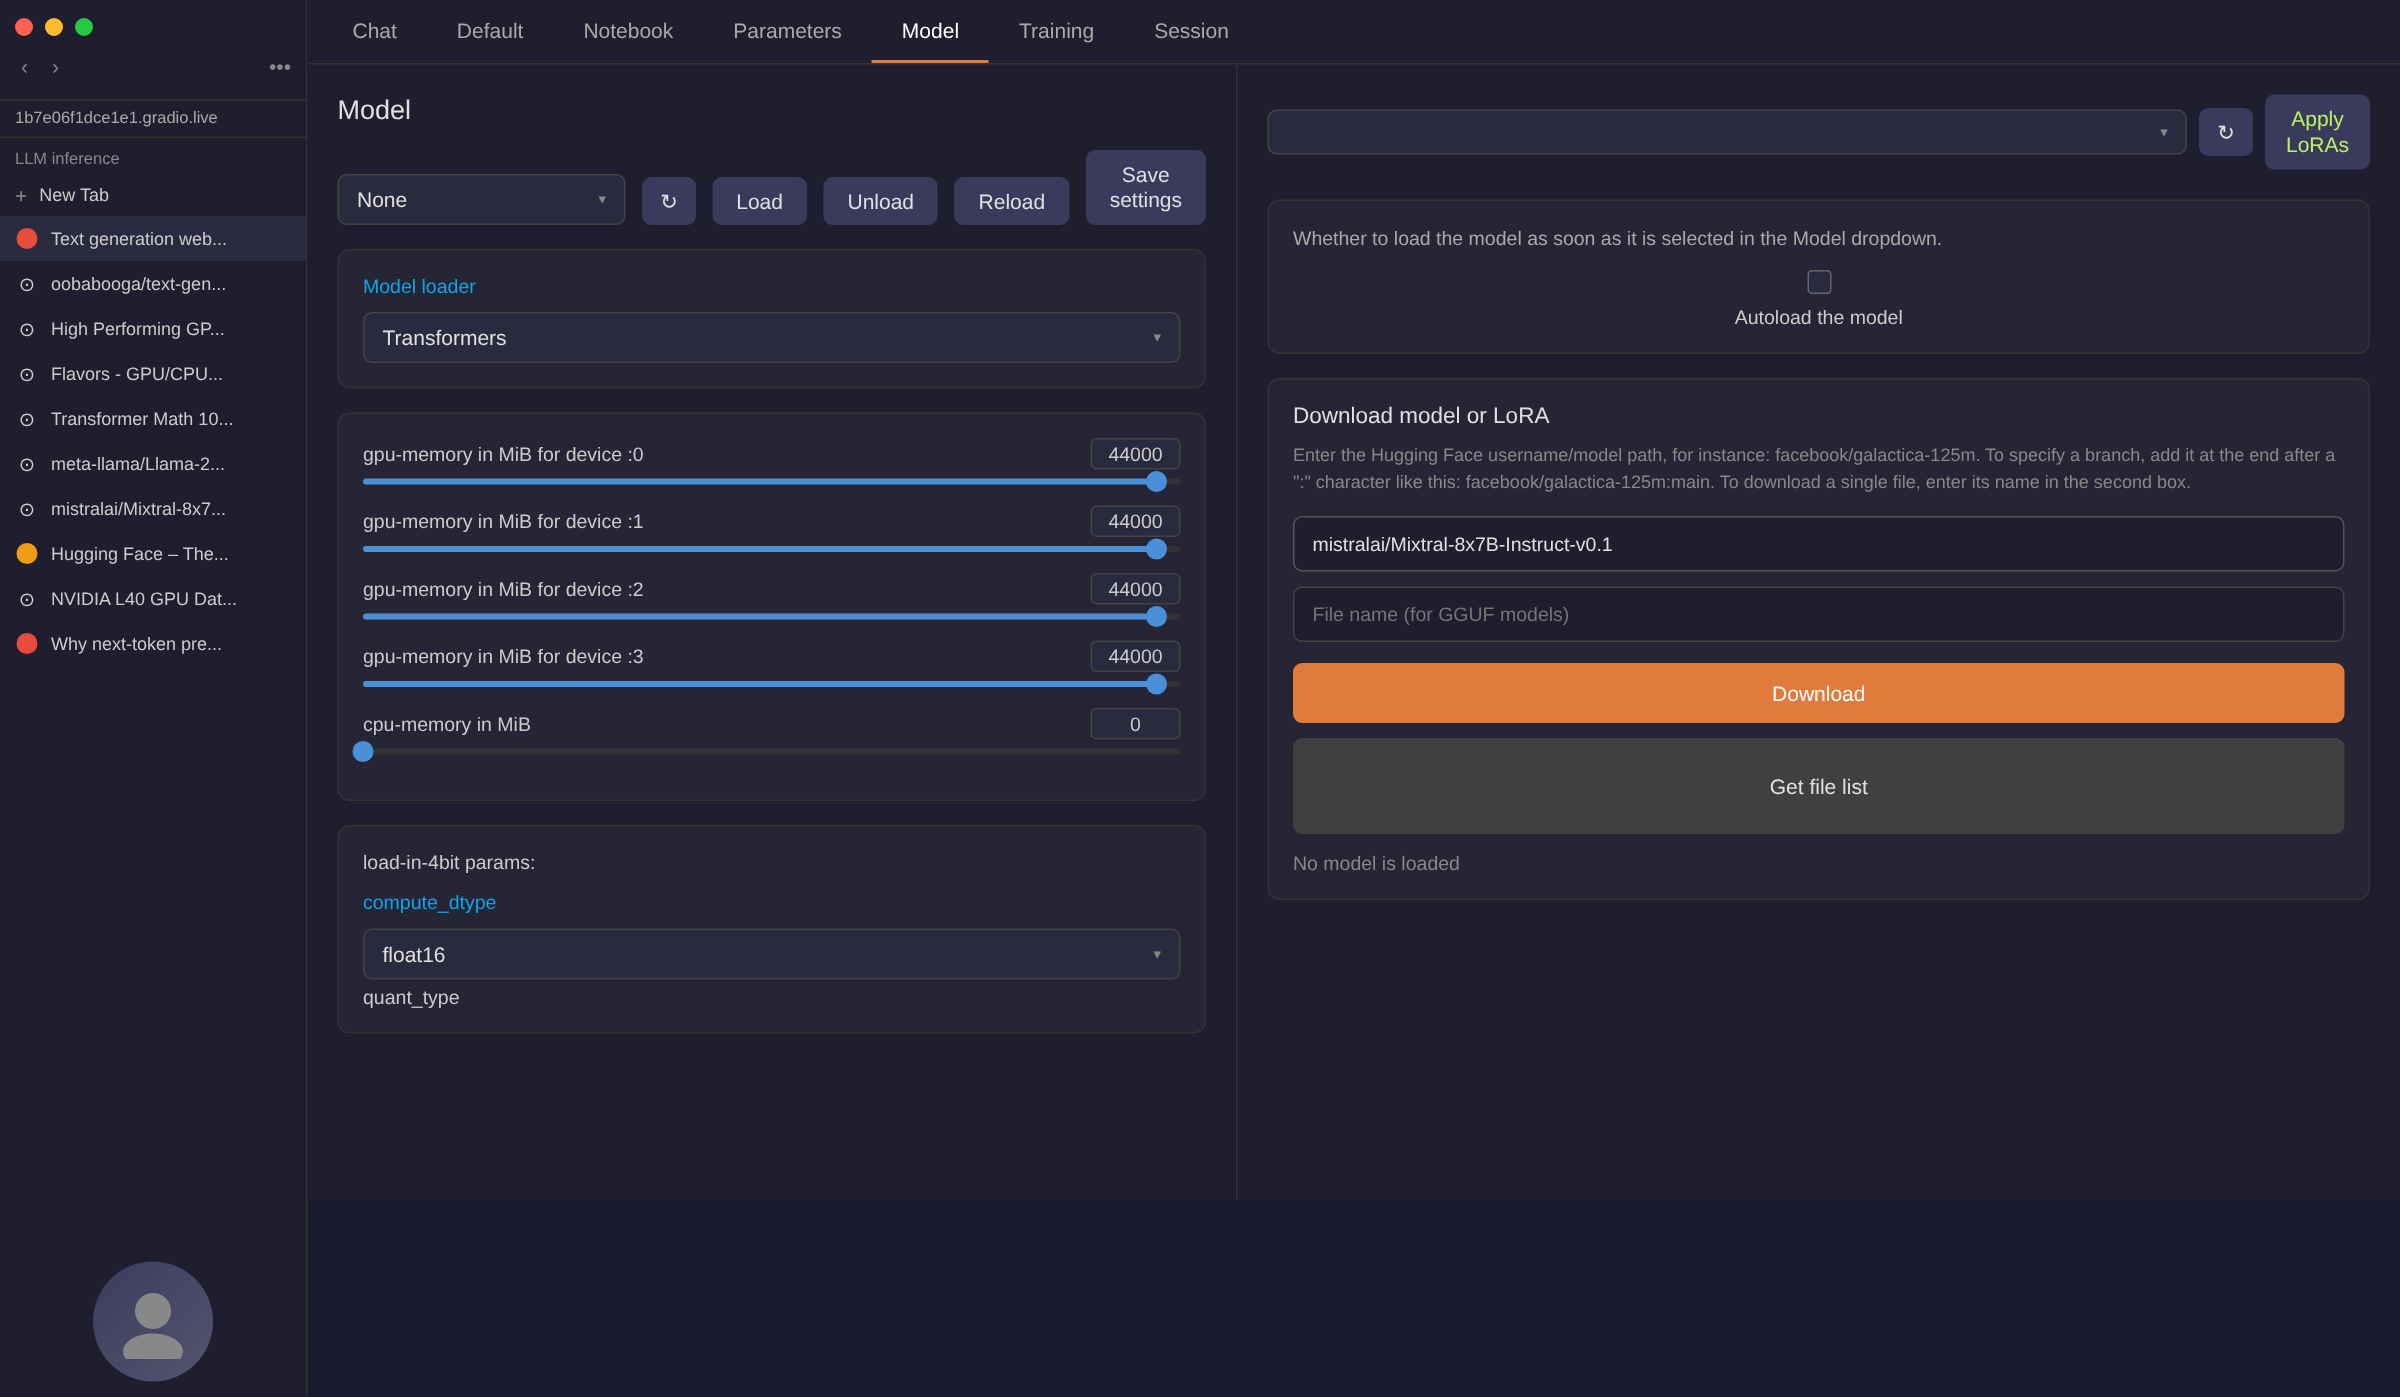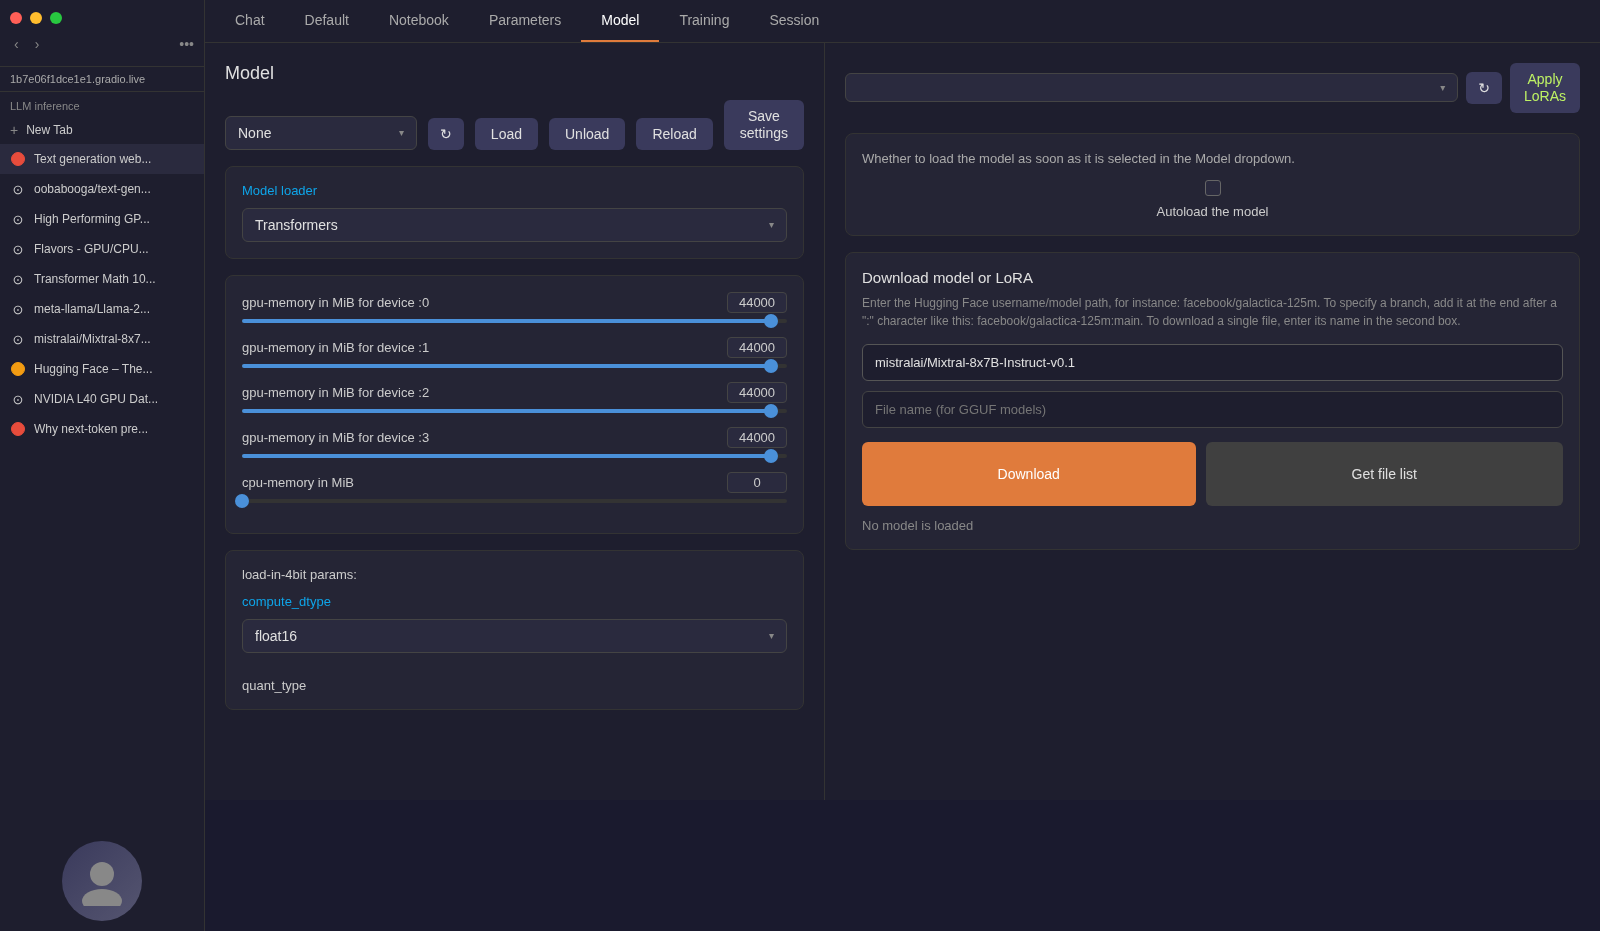--- a/index.html
+++ b/index.html
@@ -367,21 +367,21 @@
       font-size: 14px;
       cursor: pointer;
       display: flex;
       align-items: center;
       justify-content: space-between;
     }
 
     .quant-label {
       font-size: 13px;
       color: #ccc;
-      margin-top: 25px;
+      margin-top: 4px;
     }
 
     
     .right-panel {
       flex: 1;
       padding: 20px;
       overflow-y: auto;
     }
 
     .lora-section {
@@ -501,20 +501,21 @@
       padding: 10px 12px;
       color: #888;
       font-size: 13px;
       margin-bottom: 14px;
       outline: none;
     }
 
     .download-buttons {
       display: flex;
       gap: 10px;
+      flex-direction: column;
     }
 
     .btn-download {
       flex: 1;
       background: #e07b3c;
       color: #fff;
       padding: 12px;
       font-size: 14px;
       font-weight: 500;
       border-radius: 6px;

